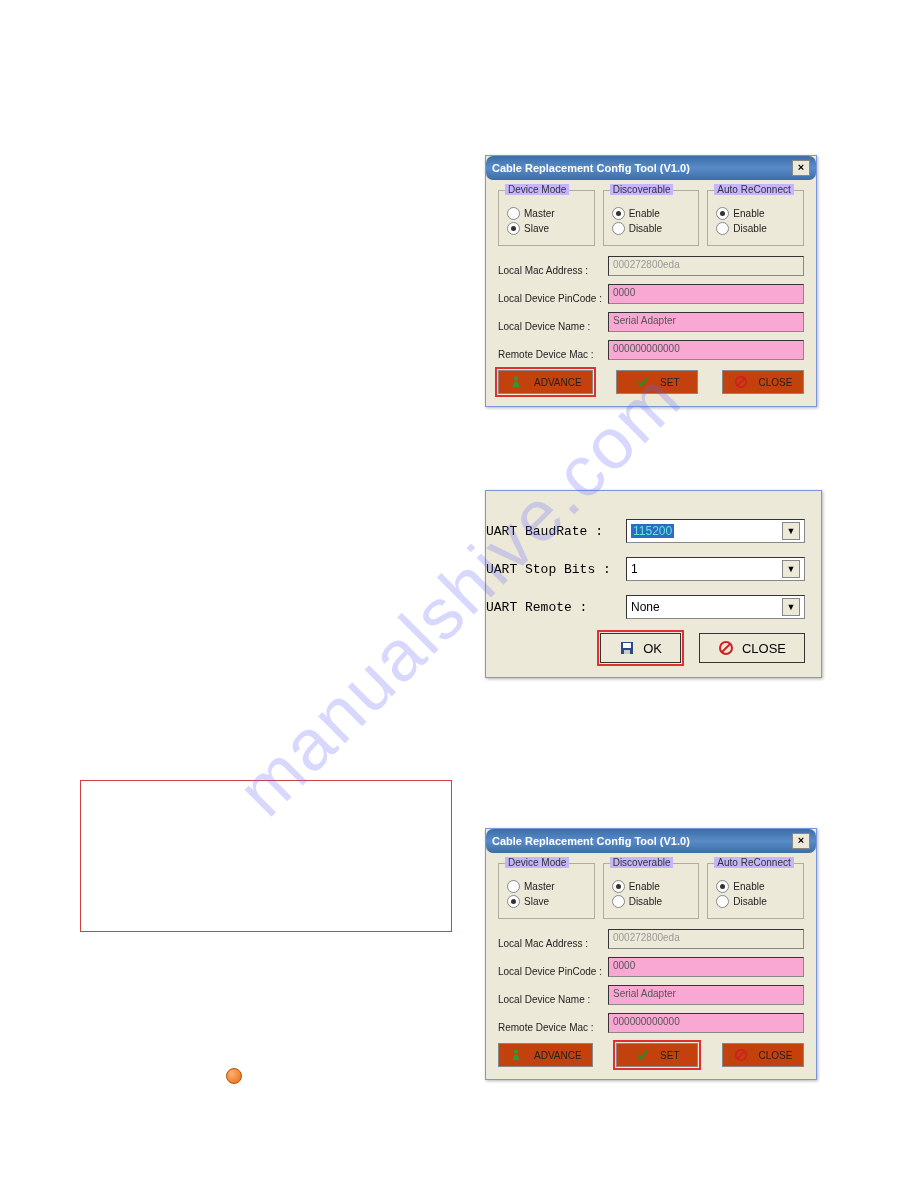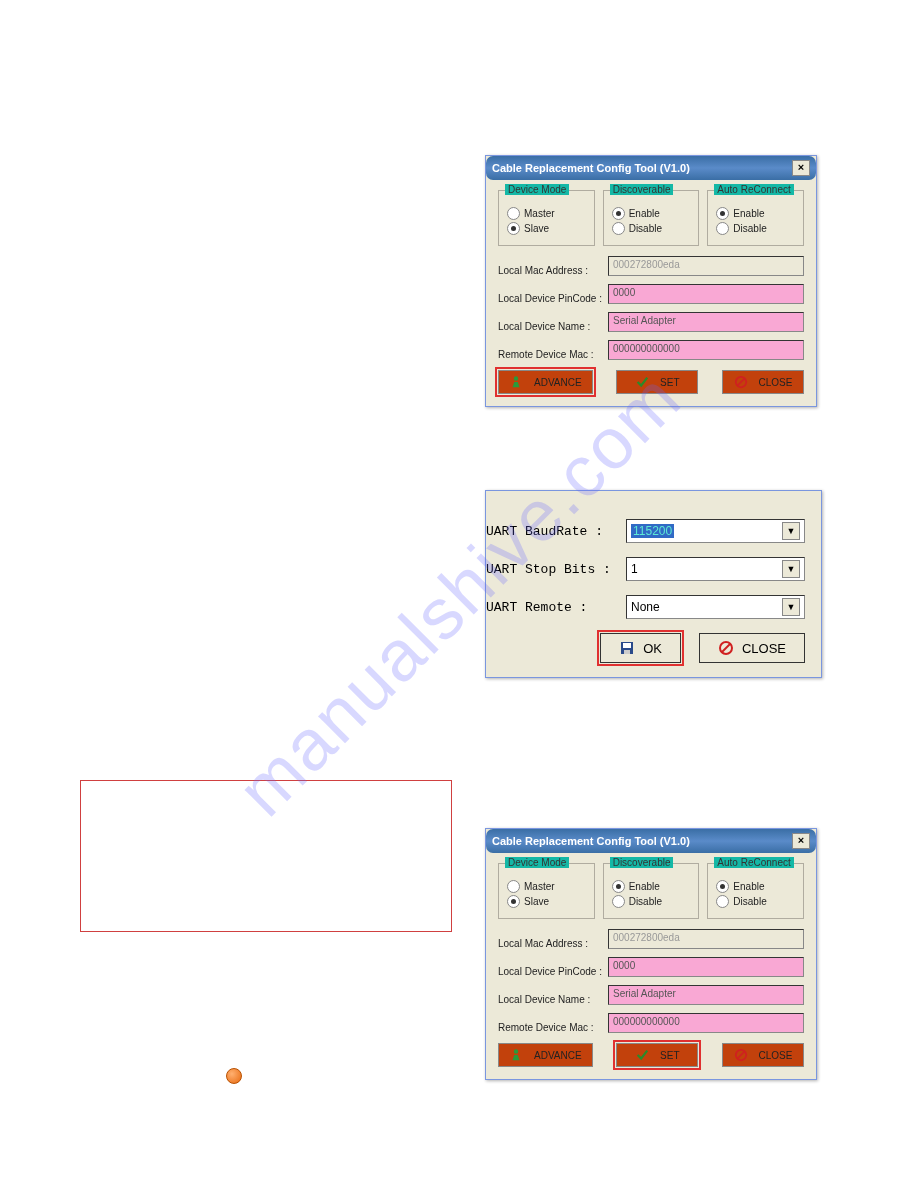--- a/index.html
+++ b/index.html
@@ -65,21 +65,21 @@
   .groupbox {
     border: 1px solid #b0acA0;
     position: relative;
     padding: 14px 8px 8px 8px;
     font-size: 10px;
   }
   .groupbox .legend {
     position: absolute;
     top: -7px;
     left: 6px;
-    background: #14b8a6;
+    background: #c4b5fd;
     padding: 0 3px;
     font-size: 10px;
     color: #333;
   }
   .row3 {
     display: flex;
     gap: 8px;
     margin-bottom: 10px;
   }
   .row3 .groupbox { flex: 1; }

